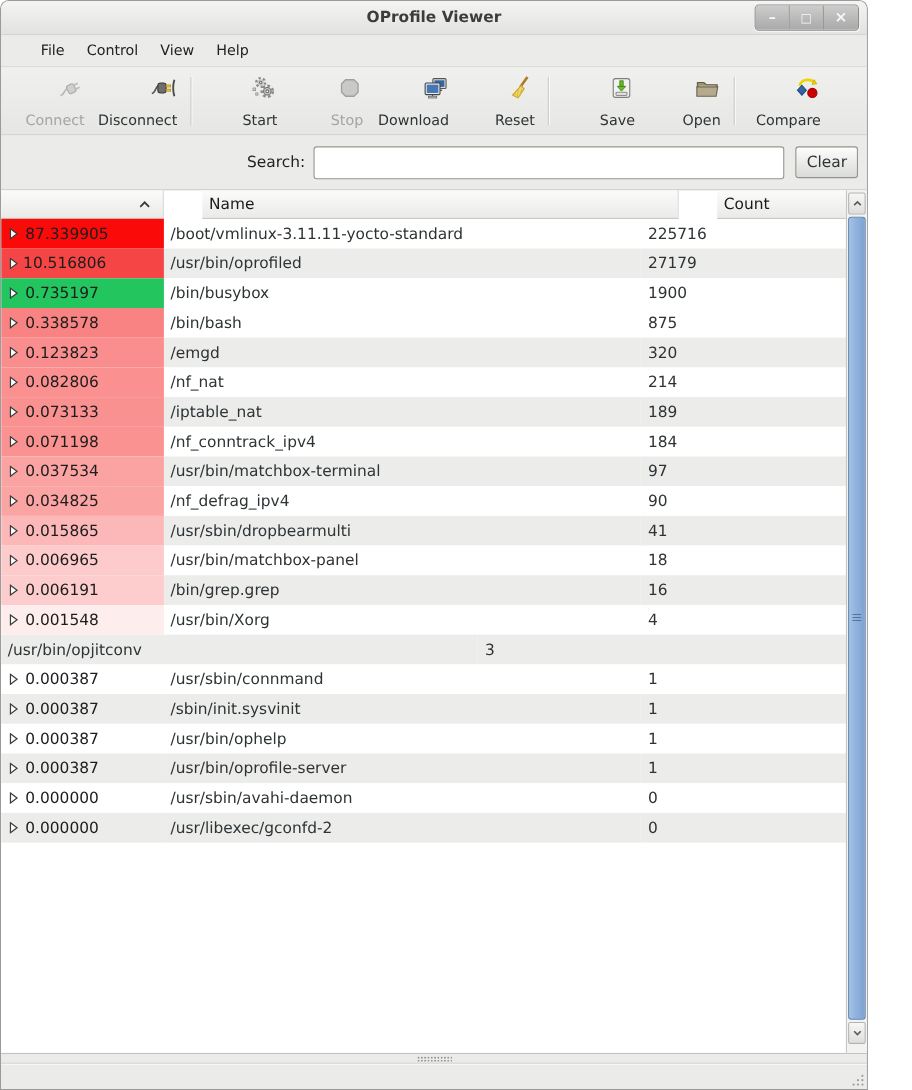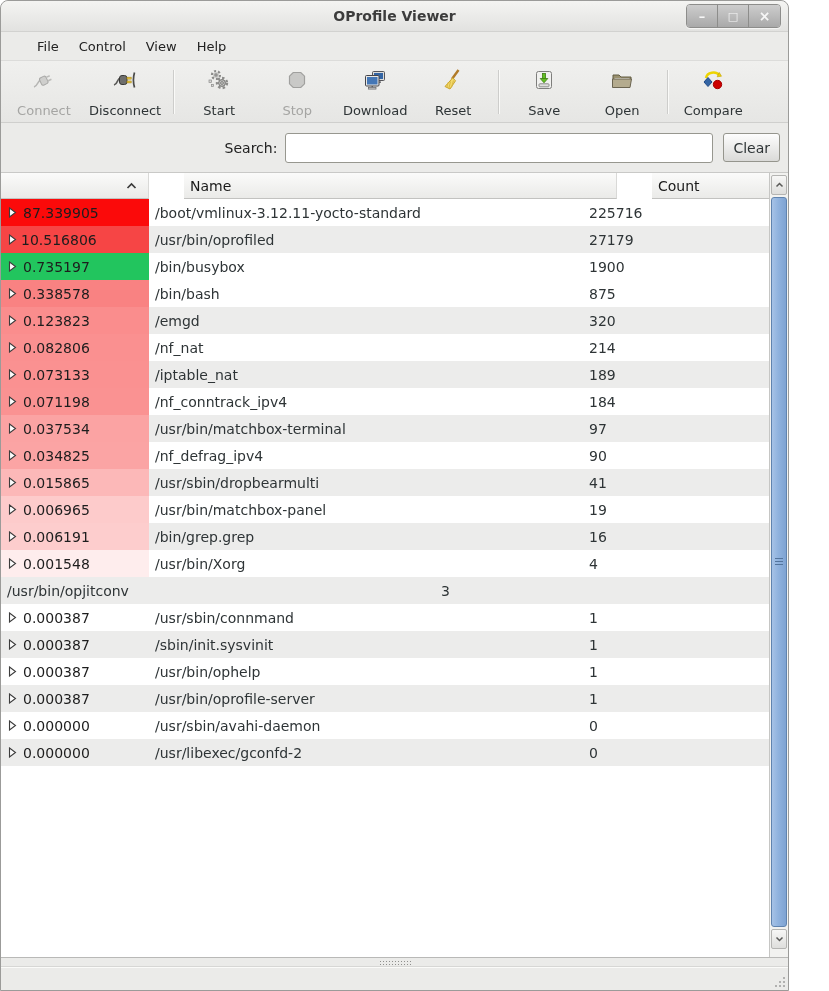--- a/index.html
+++ b/index.html
@@ -46,21 +46,21 @@
 
   
   .toolbar{
     height:63px;flex:0 0 63px;display:flex;align-items:center;
     background:linear-gradient(#f0f0ee,#e6e6e4);
     border-top:1px solid #dcdcda;border-bottom:1px solid #cfcfcd;
     padding:0 4px;
   }
   .tool-item{
     min-width:78px;padding:0 6px;height:52px;display:flex;flex-direction:column;
-    align-items:center;justify-content:space-between;font-size:13px;color:#2e3436;
+    align-items:flex-end;justify-content:space-between;font-size:13px;color:#2e3436;
   }
   .tool-item .ticon{height:26px;display:flex;align-items:flex-end;justify-content:center;}
   .tool-item.disabled{color:#a5a5a3;}
   .tool-sep{width:1px;height:44px;background:#cdcdcb;box-shadow:1px 0 0 #fafaf8;margin:0 6px;}
 
   
   .searchrow{
     height:49px;flex:0 0 49px;display:flex;align-items:center;
     background:#ebebe9;padding:0 8px;
   }
@@ -326,21 +326,21 @@
       <div class="tbody">
           <div class="trow">
     <div class="cell c1" style="background: rgb(251, 10, 10);">
       <span class="expander">
         <svg width="9" height="11" viewBox="0 0 9 11">
           <polygon points="1.5,1 7.5,5.5 1.5,10" fill="#fdfdfd" stroke="#3c3c3c" stroke-width="1.1"></polygon>
         </svg>
       </span>
       <span>87.339905</span>
     </div>
-    <div class="cell c2">/boot/vmlinux-3.12.11-yocto-standard</div>
+    <div class="cell c2">/boot/vmlinux-3.11.11-yocto-standard</div>
     <div class="cell c3">225716</div>
   </div>
           <div class="trow alt">
     <div class="cell c1" style="background: rgb(246, 69, 69); padding-left: 20px;">
       <span class="expander">
         <svg width="9" height="11" viewBox="0 0 9 11">
           <polygon points="1.5,1 7.5,5.5 1.5,10" fill="#fdfdfd" stroke="#3c3c3c" stroke-width="1.1"></polygon>
         </svg>
       </span>
       <span>10.516806</span>
@@ -459,21 +459,21 @@
           <div class="trow">
     <div class="cell c1" style="background: rgb(253, 203, 203);">
       <span class="expander">
         <svg width="9" height="11" viewBox="0 0 9 11">
           <polygon points="1.5,1 7.5,5.5 1.5,10" fill="#fdfdfd" stroke="#3c3c3c" stroke-width="1.1"></polygon>
         </svg>
       </span>
       <span>0.006965</span>
     </div>
     <div class="cell c2">/usr/bin/matchbox-panel</div>
-    <div class="cell c3">19</div>
+    <div class="cell c3">18</div>
   </div>
           <div class="trow alt">
     <div class="cell c1" style="background: rgb(253, 205, 205);">
       <span class="expander">
         <svg width="9" height="11" viewBox="0 0 9 11">
           <polygon points="1.5,1 7.5,5.5 1.5,10" fill="#fdfdfd" stroke="#3c3c3c" stroke-width="1.1"></polygon>
         </svg>
       </span>
       <span>0.006191</span>
     </div>

